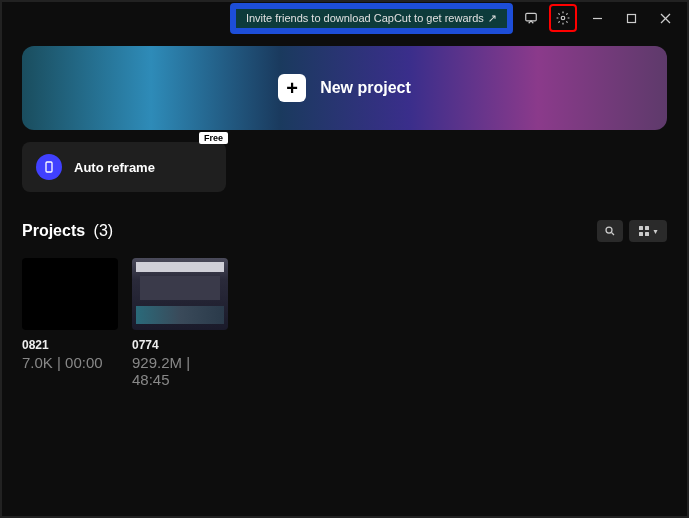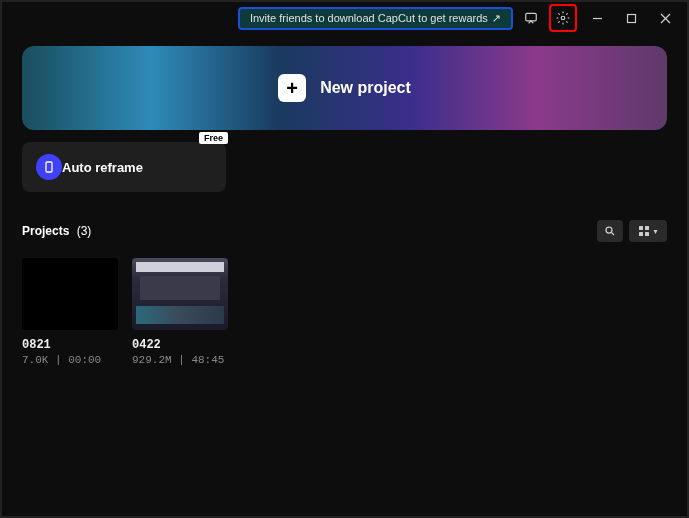--- a/index.html
+++ b/index.html
@@ -15,21 +15,21 @@
     .titlebar {
       height: 32px;
       display: flex;
       align-items: center;
       justify-content: flex-end;
       gap: 6px;
       padding: 0 8px;
     }
     .invite-btn {
       background: #0d3b3b;
-      border: 2px solid #1d4ed8;
+      border: 6px solid #1d4ed8;
       color: #e0e0e0;
       font-size: 11px;
       padding: 3px 10px;
       border-radius: 4px;
       display: flex;
       align-items: center;
       gap: 4px;
       cursor: pointer;
     }
     .titlebar-icon {
@@ -89,20 +89,21 @@
     }
     .auto-reframe {
       margin-top: 12px;
       position: relative;
       width: 204px;
       height: 50px;
       background: #1f1f1f;
       border-radius: 8px;
       display: flex;
       align-items: center;
+      gap: 12px;
       padding: 0 14px;
       cursor: pointer;
     }
     .free-badge {
       position: absolute;
       top: -10px;
       right: -2px;
       background: #fff;
       color: #000;
       font-size: 9px;
@@ -119,21 +120,21 @@
       align-items: center;
       justify-content: center;
     }
     .projects-header {
       margin-top: 28px;
       display: flex;
       align-items: center;
       justify-content: space-between;
     }
     .projects-title {
-      font-size: 12px;
+      font-size: 16px;
       font-weight: 600;
     }
     .projects-controls {
       display: flex;
       gap: 6px;
     }
     .ctrl-btn {
       width: 26px;
       height: 22px;
       background: #2a2a2a;
@@ -141,21 +142,20 @@
       display: flex;
       align-items: center;
       justify-content: center;
       cursor: pointer;
     }
     .ctrl-btn.wide { width: 38px; }
     .projects-grid {
       margin-top: 16px;
       display: flex;
       gap: 14px;
-      font-family: Liberation Mono, monospace;
     }
     .project-card {
       width: 96px;
       cursor: pointer;
     }
     .project-thumb {
       width: 96px;
       height: 72px;
       background: #000;
       border-radius: 4px;
@@ -168,21 +168,21 @@
     .editor-mock-top { position:absolute; top:4px; left:4px; right:4px; height:10px; background:#d0d0d8; }
     .editor-mock-mid { position:absolute; top:18px; left:8px; right:8px; height:24px; background:#3a3a4a; }
     .editor-mock-bot { position:absolute; bottom:6px; left:4px; right:4px; height:18px; background:linear-gradient(90deg,#2a6a7a,#3a4a5a,#2a3a4a); }
     .project-name {
       margin-top: 8px;
       font-size: 12px;
       font-weight: 600;
       color: #eee;
     }
     .project-meta {
-      font-size: 11px;
+      font-size: 15px;
       color: #888;
       margin-top: 2px;
     }
   </style>
 </head>
 <body>
 
 <div class="titlebar">
   <div class="invite-btn">
     <span>Invite friends to download CapCut to get rewards</span>
@@ -267,17 +267,17 @@
       <div class="project-thumb"></div>
       <div class="project-name">0821</div>
       <div class="project-meta">7.0K | 00:00</div>
     </div>
     <div class="project-card">
       <div class="project-thumb editor">
         <div class="editor-mock-top"></div>
         <div class="editor-mock-mid"></div>
         <div class="editor-mock-bot"></div>
       </div>
-      <div class="project-name">0422</div>
+      <div class="project-name">0774</div>
       <div class="project-meta">929.2M | 48:45</div>
     </div>
   </div>
 </div>
 
 </body></html>

